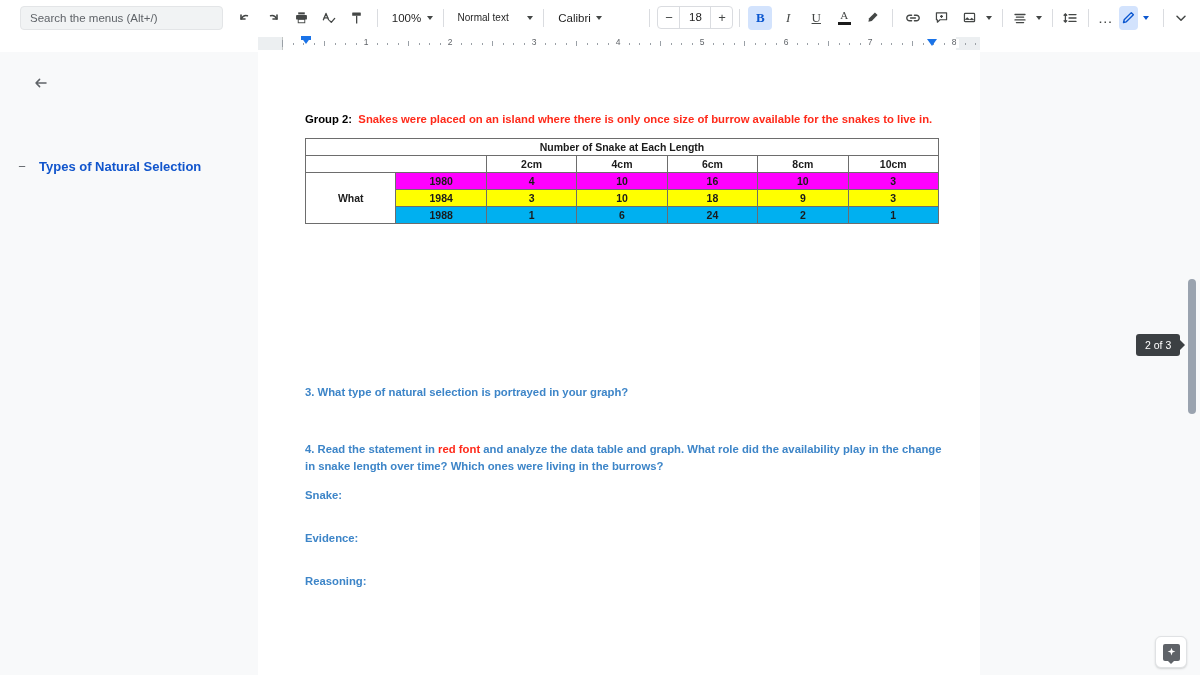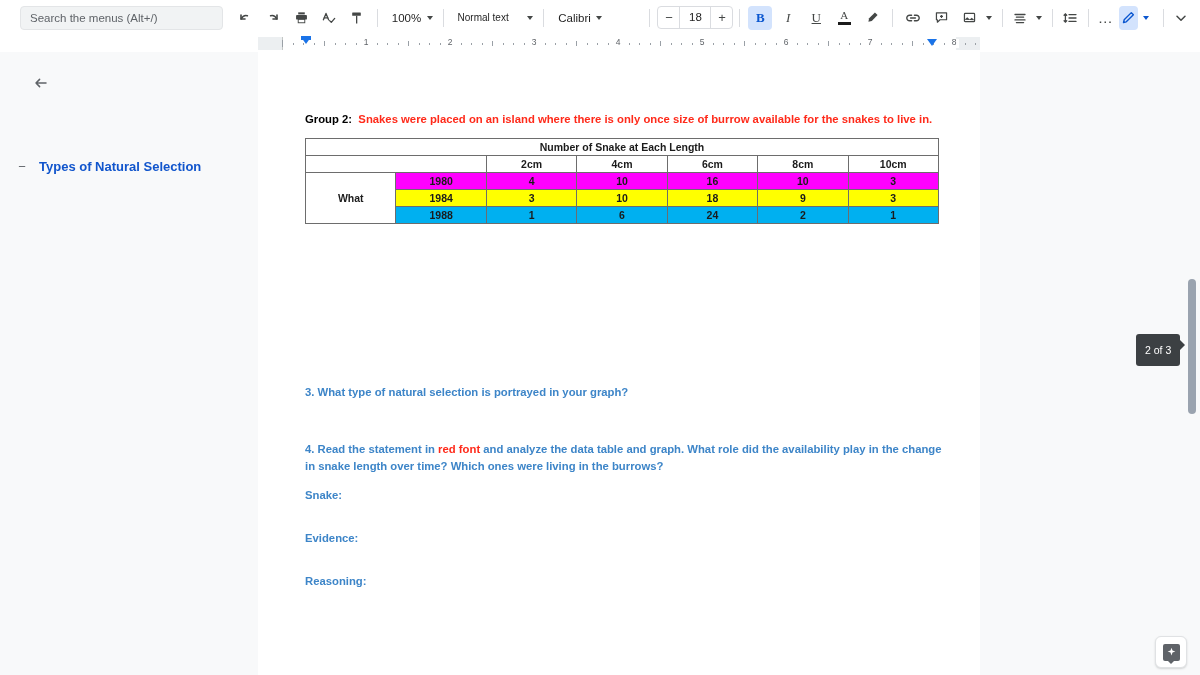--- a/index.html
+++ b/index.html
@@ -160,21 +160,21 @@
     font-size:11.3px;line-height:1.52;color:#3d85c8;font-weight:bold;
   }
   .q .red{color:#ff2a1a;}
   .spacer-lg{height:96px;}
   .spacer-md{height:40px;}
   .spacer-sm{height:31px;}
   .lbl-line{font-size:11.3px;color:#3d85c8;font-weight:bold;}
 
   
   .pagebadge{
-    position:absolute;left:1136px;top:334px;height:32px;
+    position:absolute;left:1136px;top:334px;height:22px;
     background:#3c4043;border-radius:3px;display:flex;align-items:center;
     padding:0 9px;
   }
   .pagebadge span{color:#ffffff;font-size:10.5px;white-space:nowrap;}
   .pagebadge:after{
     content:"";position:absolute;right:-5px;top:6px;
     width:0;height:0;border-top:5px solid transparent;
     border-bottom:5px solid transparent;border-left:5px solid #3c4043;
   }
   .scrollbar{

